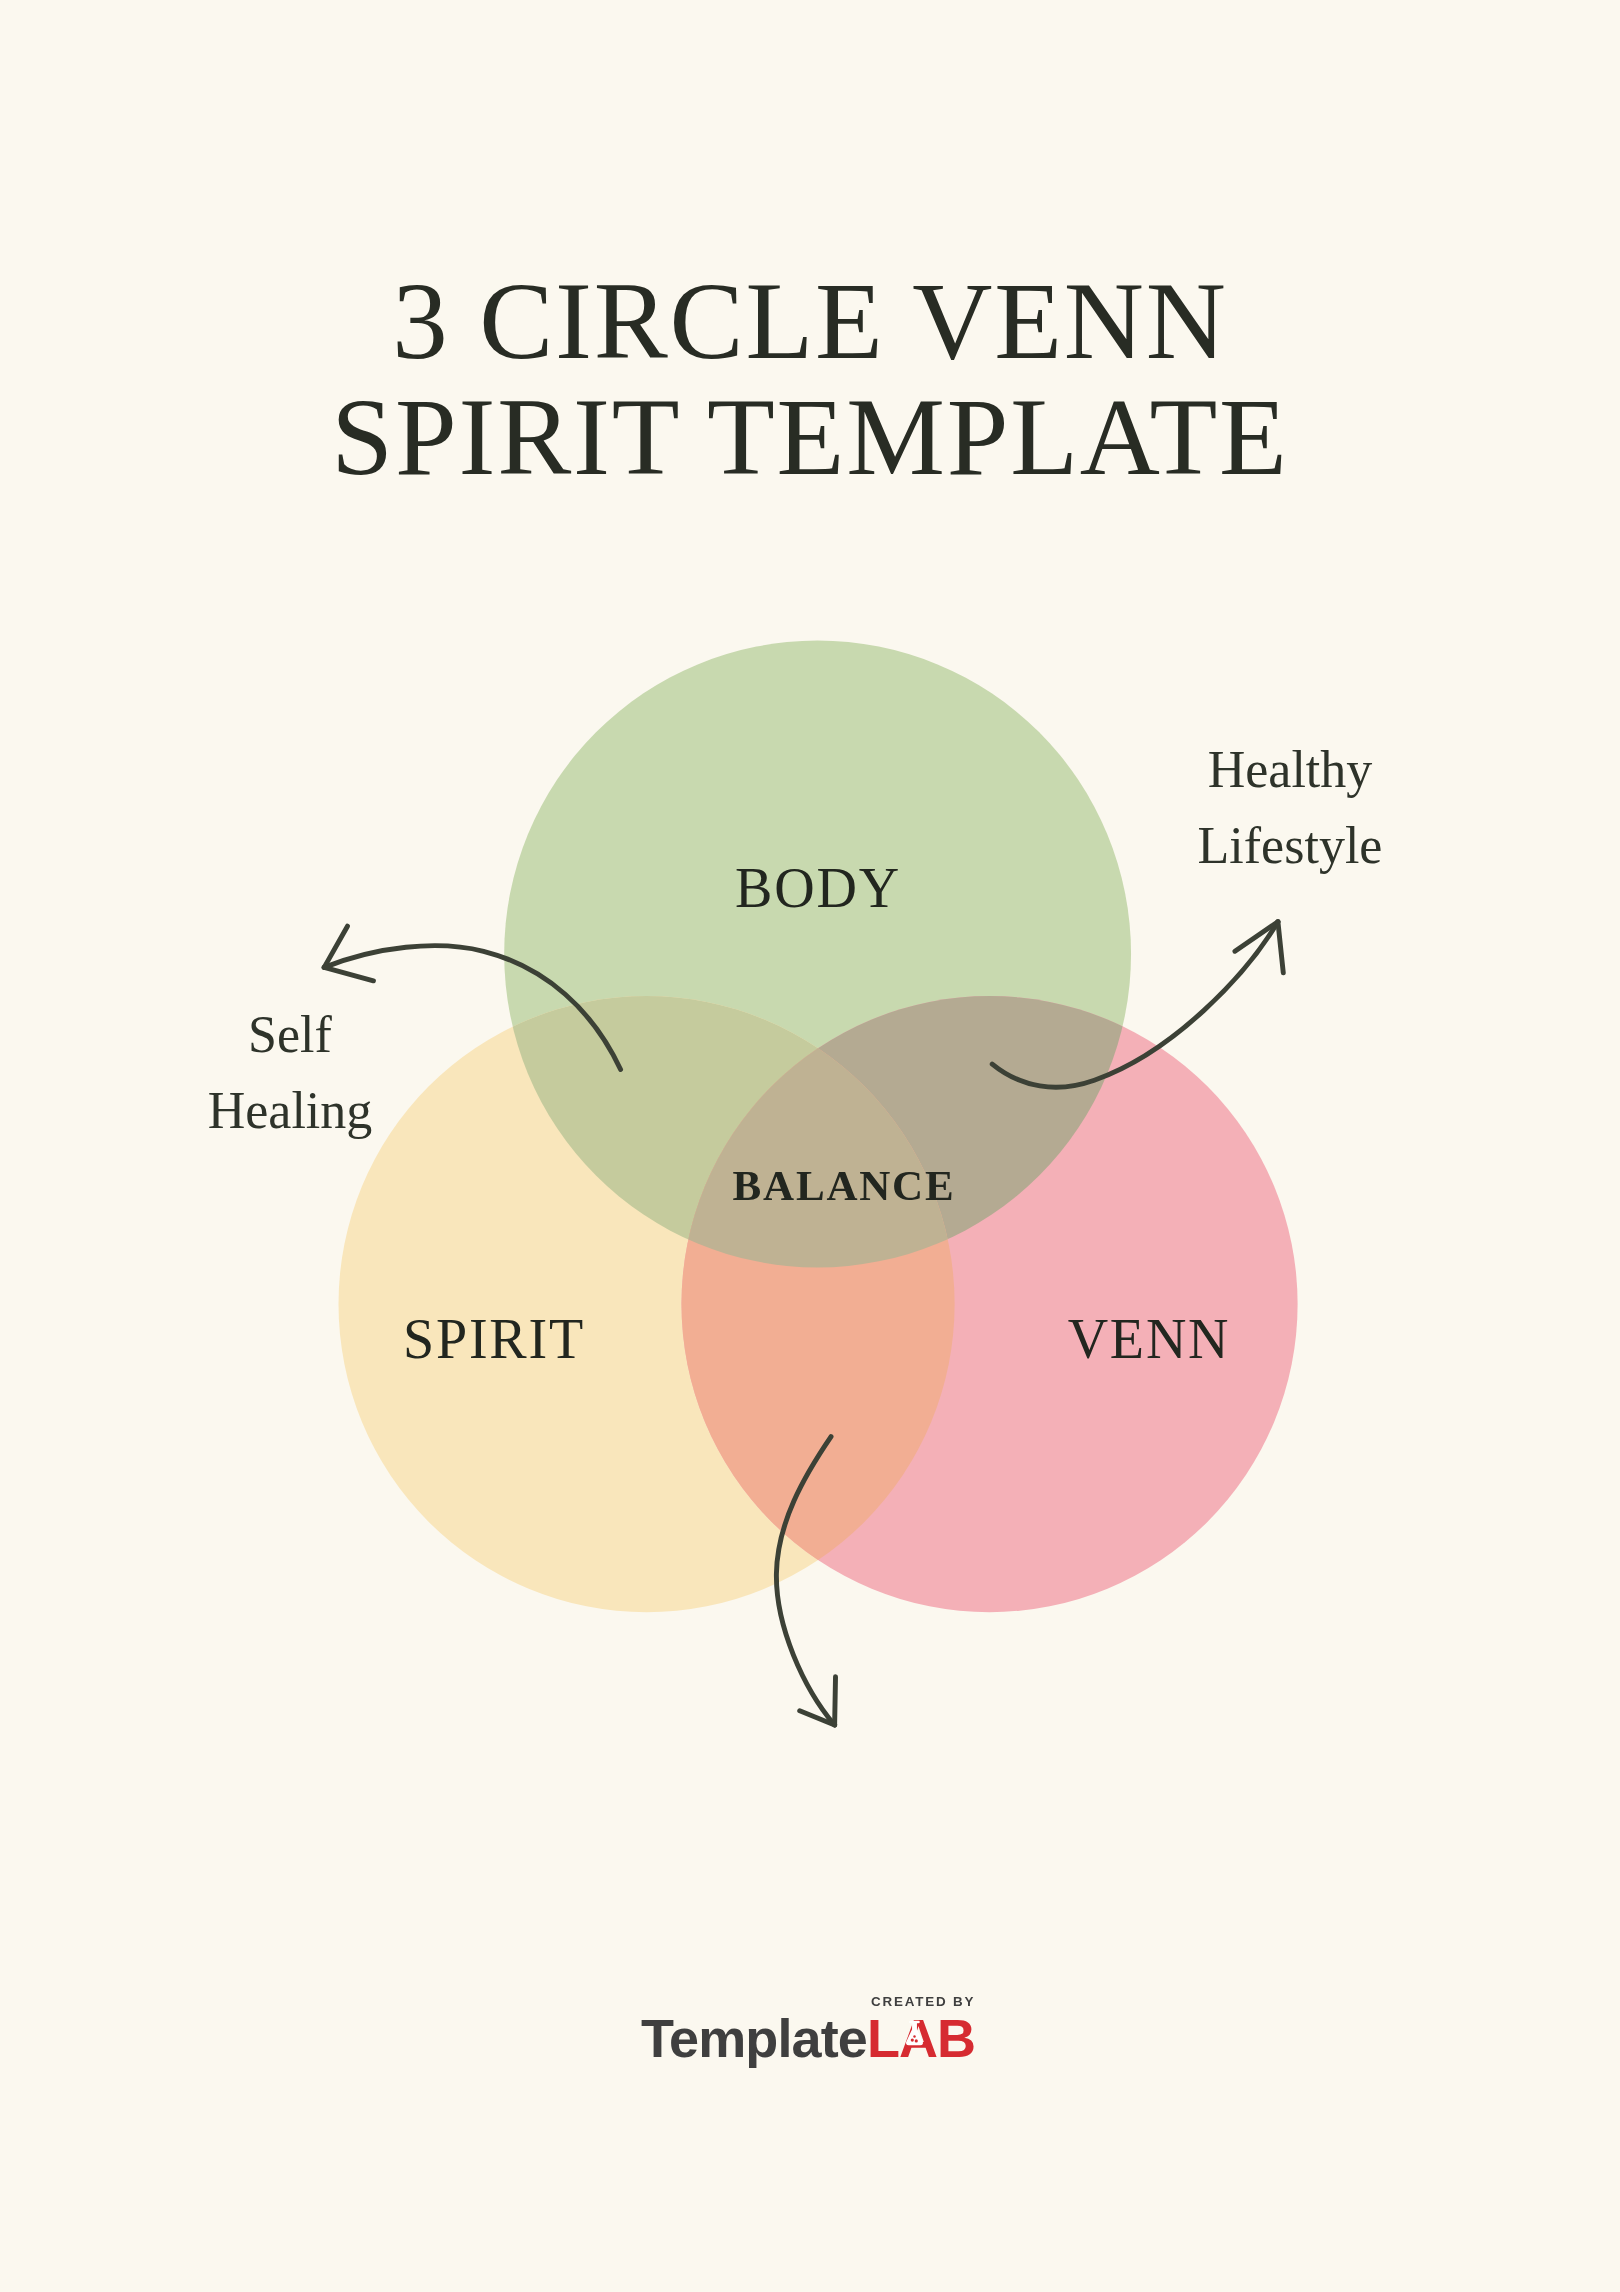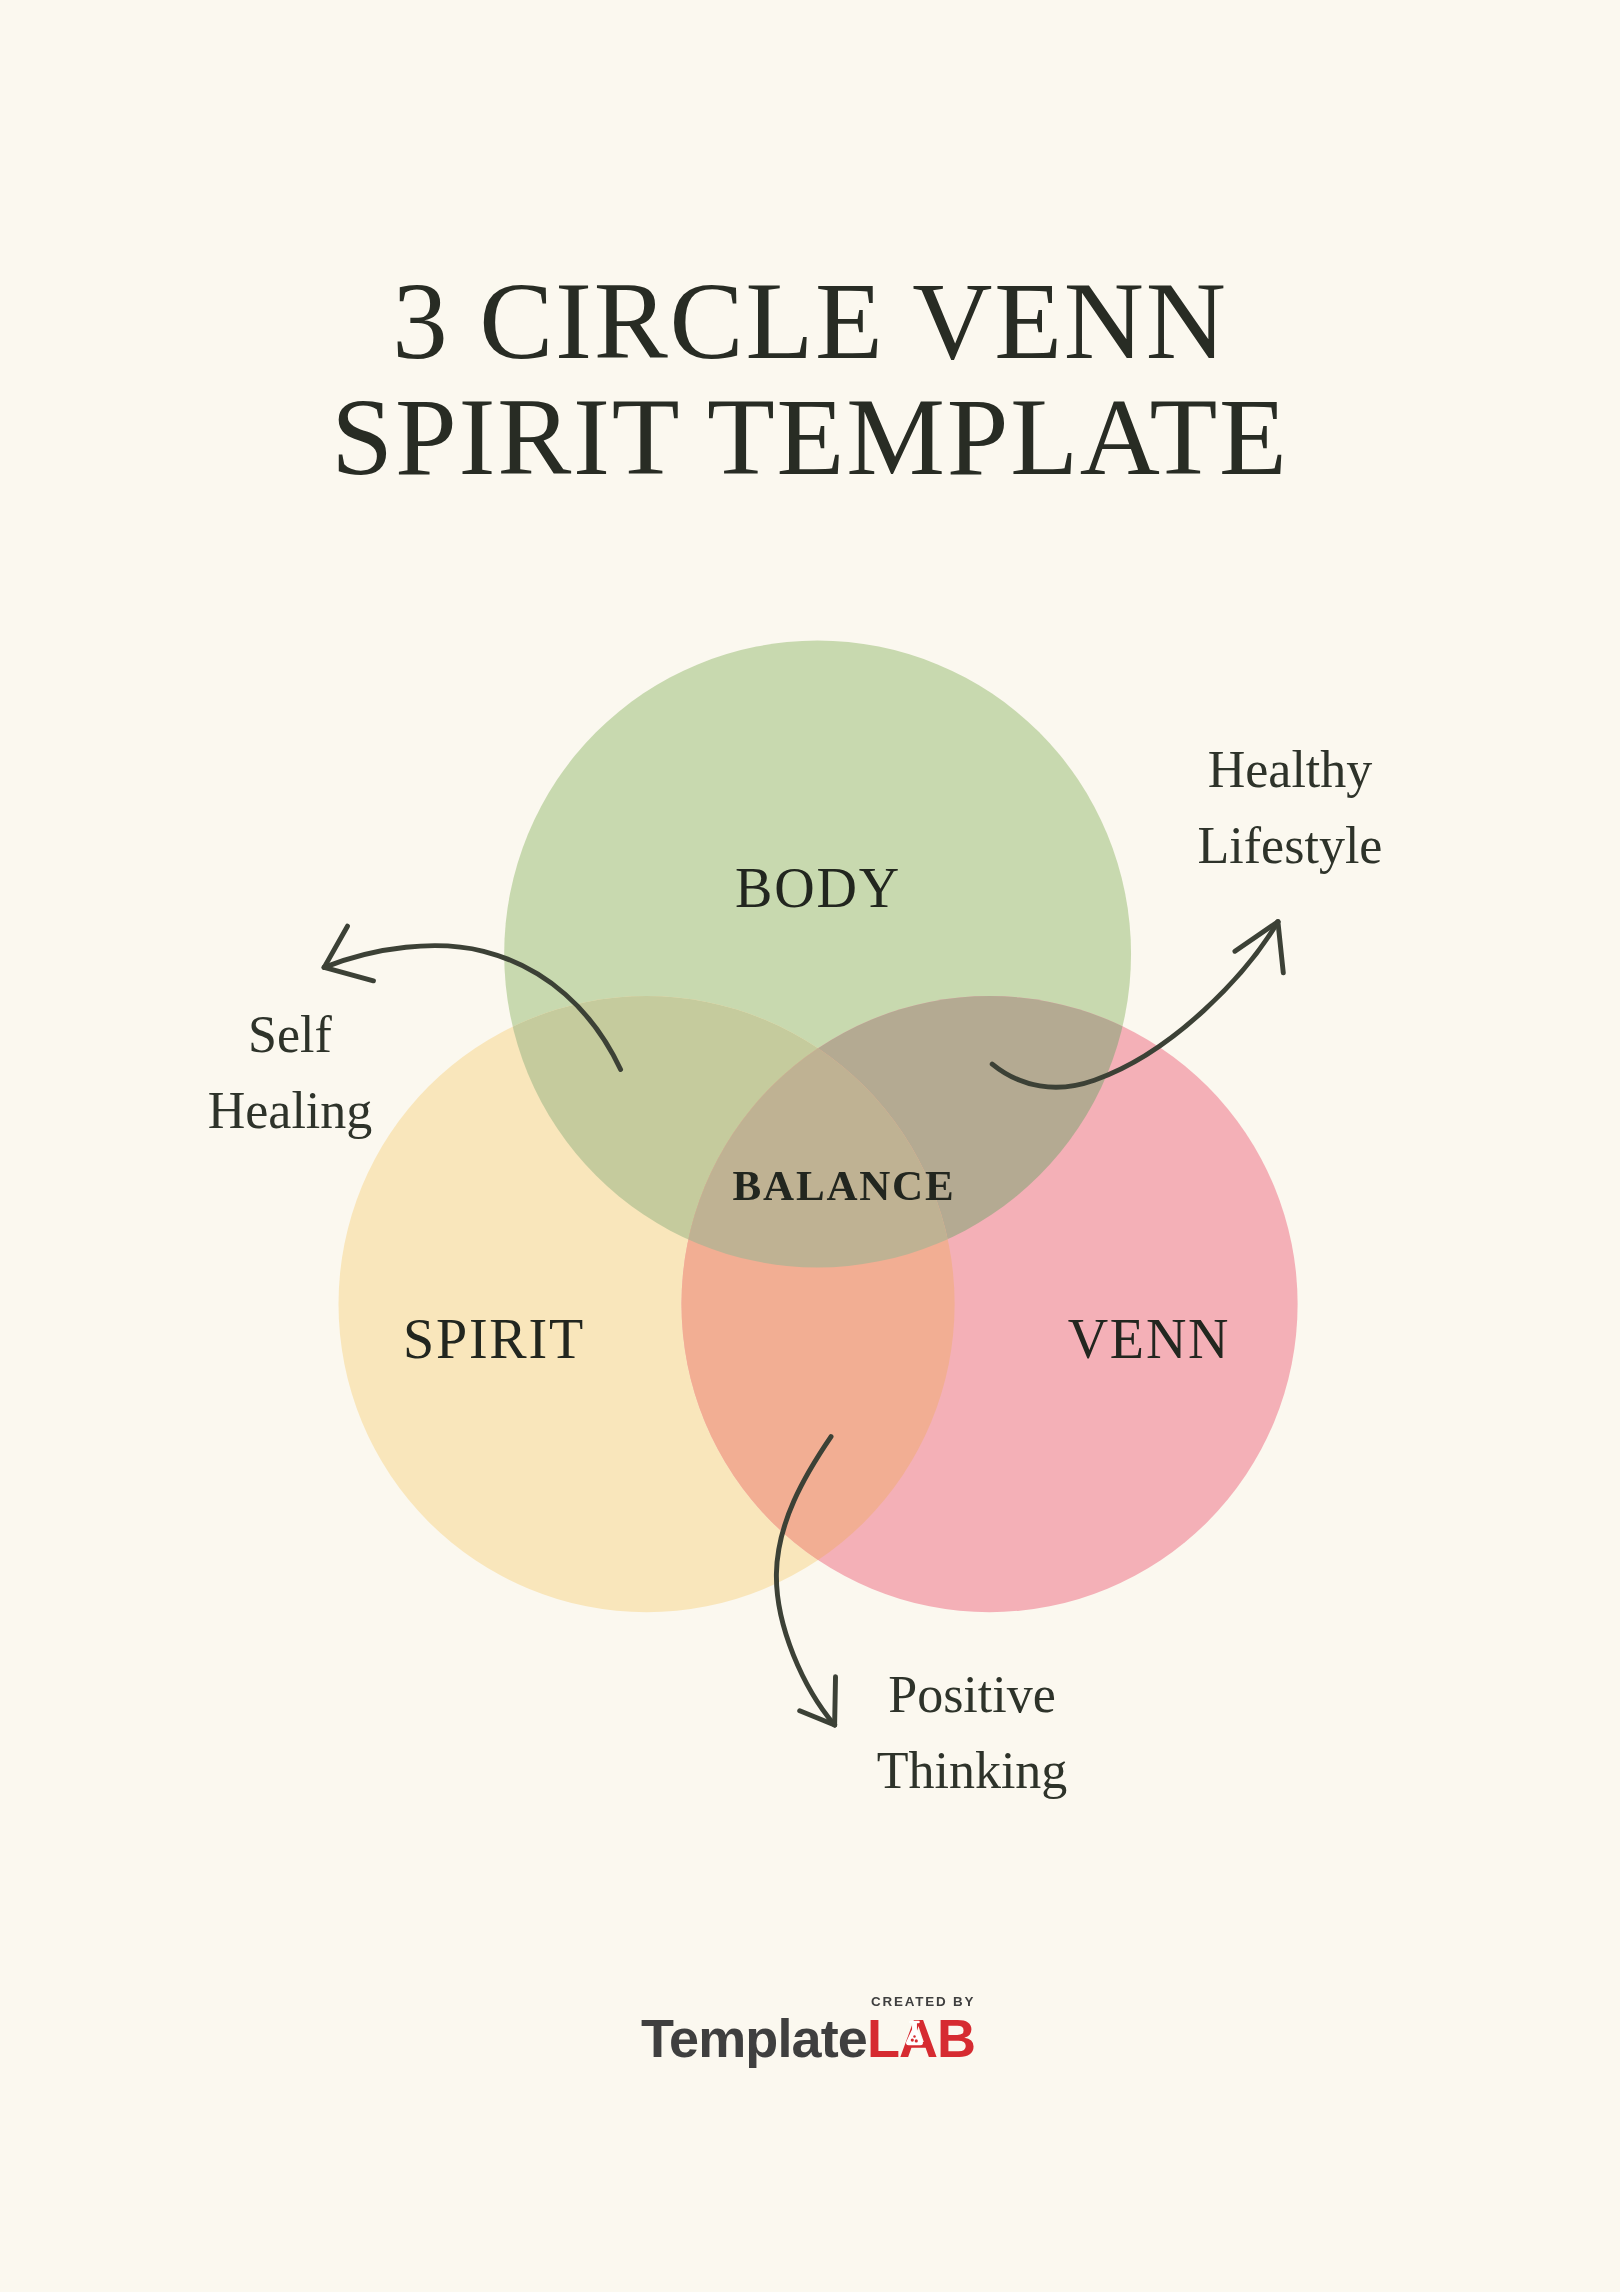--- a/index.html
+++ b/index.html
@@ -160,24 +160,20 @@
   <div class="label-balance">BALANCE</div>
 
   <div class="annotation ann-self-healing">
     <div>Self</div>
     <div>Healing</div>
   </div>
   <div class="annotation ann-healthy-lifestyle">
     <div>Healthy</div>
     <div>Lifestyle</div>
   </div>
-  <div class="annotation ann-positive-thinking">
-    <div>Positive</div>
-    <div>Thinking</div>
-  </div>
 
   <div class="logo">
     <div class="created-by">CREATED BY</div>
     <div class="brand">
       <span>Template</span><span class="lab">LAB</span>
       <svg class="flask" width="23" height="30" viewBox="0 0 26 34">
         <path d="M11 5 v8 L4.5 27 q-1.2 3 2 3 h13 q3.2 0 2-3 L15 13 V5 Z" fill="#ffffff" stroke="#ffffff" stroke-width="1.5" stroke-linejoin="round"></path>
         <path d="M8.5 4.5 h9" fill="none" stroke="#ffffff" stroke-width="3" stroke-linecap="round"></path>
         <g fill="#d62b31">
           <circle cx="10.5" cy="25" r="1.8"></circle>

